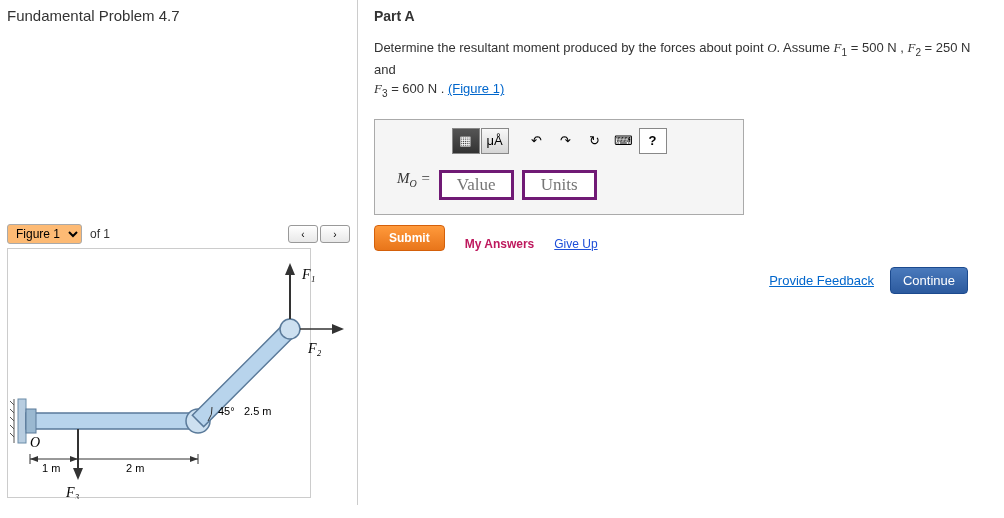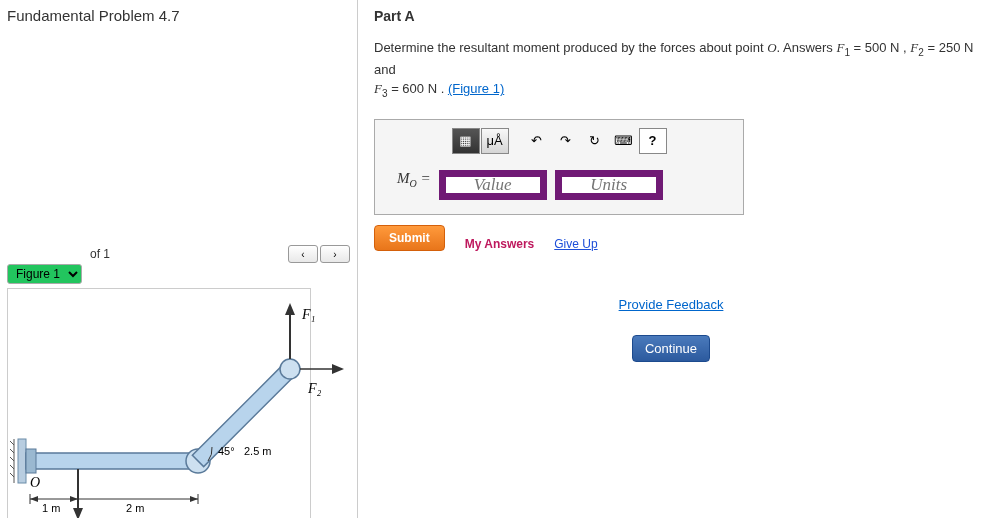--- a/index.html
+++ b/index.html
@@ -5,21 +5,21 @@
     * { margin: 0; padding: 0; box-sizing: border-box; }
     body { font-family: Arial, sans-serif; font-size: 13px; color: #333; background: #fff; display: flex; }
     
     .left-panel { width: 358px; border-right: 1px solid #ccc; padding: 7px; }
     .right-panel { flex: 1; padding: 8px 16px; }
     
     .problem-title { font-size: 15px; margin-bottom: 12px; }
     
     .figure-section { margin-top: 200px; }
     .figure-header { display: flex; align-items: center; gap: 8px; margin-bottom: 4px; }
-    .figure-select { font-size: 12px; padding: 1px 4px; border: 1px solid #aaa; border-radius: 3px; background: #22c55e; margin-top: 40px; }
+    .figure-select { font-size: 12px; padding: 1px 4px; border: 1px solid #aaa; border-radius: 3px; background: #fdba74; }
     .figure-of { font-size: 12px; }
     .figure-nav { display: flex; gap: 2px; margin-left: auto; }
     .nav-btn { width: 30px; height: 18px; border: 1px solid #999; border-radius: 3px; background: linear-gradient(#fff,#e8e8e8); font-size: 10px; cursor: pointer; }
     
     .figure-box { border: 1px solid #ccc; width: 304px; height: 250px; background: #fff; position: relative; }
     
     .part-title { font-size: 14px; font-weight: bold; margin-bottom: 14px; }
     .instructions { margin-bottom: 18px; line-height: 1.5; }
     .instructions i { font-style: italic; font-family: 'Times New Roman', serif; }
     .sub { font-size: 10px; vertical-align: sub; }
@@ -27,28 +27,28 @@
     .bold { font-weight: bold; }
     
     .answer-box { border: 1px solid #aaa; padding: 8px; width: 370px; background: #f5f5f5; }
     .toolbar { display: flex; gap: 1px; margin-bottom: 10px; justify-content: center; align-items: center; }
     .tool-btn { width: 28px; height: 26px; border: 1px solid #888; background: linear-gradient(#f8f8f8,#d5d5d5); cursor: pointer; font-size: 13px; display: flex; align-items: center; justify-content: center; }
     .tool-btn.dark { background: linear-gradient(#555,#333); color: #fff; }
     .tool-btn.help { background: #fff; font-weight: bold; }
     
     .input-row { display: flex; align-items: flex-start; gap: 8px; padding: 6px 14px; }
     .mo-label { font-family: 'Times New Roman', serif; font-style: italic; font-size: 15px; }
-    .val-input { width: 108px; height: 30px; border: 7px solid #701a75; font-family: 'Times New Roman', serif; font-style: italic; font-size: 17px; color: #888; text-align: center; }
+    .val-input { width: 75px; height: 30px; border: 3px solid #701a75; font-family: 'Times New Roman', serif; font-size: 17px; color: #888; text-align: center; }
     
     .action-row { display: flex; align-items: flex-end; gap: 20px; margin-top: 10px; }
     .submit-btn { background: linear-gradient(#ff9a3c,#e8751a); color: #fff; font-weight: bold; padding: 5px 14px; border: 1px solid #d4600a; border-radius: 4px; cursor: pointer; font-size: 12px; }
     .my-answers { color: #be185d; font-weight: bold; font-size: 12px; }
     .give-up { color: #1d4ed8; text-decoration: underline; font-size: 12px; cursor: pointer; }
     
-    .bottom-row { display: flex; justify-content: flex-end; align-items: center; gap: 23px; margin-top: 46px; padding-right: 20px; flex-direction: column; }
+    .bottom-row { display: flex; justify-content: flex-end; align-items: center; gap: 16px; margin-top: 16px; padding-right: 20px; }
     .feedback { color: #0066cc; text-decoration: underline; font-size: 13px; cursor: pointer; }
     .continue-btn { background: linear-gradient(#4a7abc,#2c5a9e); color: #fff; padding: 5px 12px; border: 1px solid #1c4a8e; border-radius: 4px; font-size: 13px; cursor: pointer; }
   </style>
 </head>
 <body>
 
 <div class="left-panel">
   <div class="problem-title">Fundamental Problem 4.7</div>
 
   <div class="figure-section">
@@ -113,21 +113,21 @@
         <polygon points="190,210 182,207 182,213" fill="#333"></polygon>
         <text x="118" y="223" font-size="11">2 m</text>
       </svg>
     </div>
   </div>
 </div>
 
 <div class="right-panel">
   <div class="part-title">Part A</div>
   <div class="instructions">
-    <span>Determine the resultant moment produced by the forces about point </span><i>O</i><span>. Answers </span>
+    <span>Determine the resultant moment produced by the forces about point </span><i>O</i><span>. Assume </span>
     <i>F</i><span class="sub">1</span><span> = 500 N , </span>
     <i>F</i><span class="sub">2</span><span> = 250 N and</span><br>
     <i>F</i><span class="sub">3</span><span> = 600 N .</span>
     <span class="link">(Figure 1)</span>
   </div>
 
   <div class="answer-box">
     <div class="toolbar">
       <button class="tool-btn dark">▦</button>
       <button class="tool-btn">μÅ</button>

